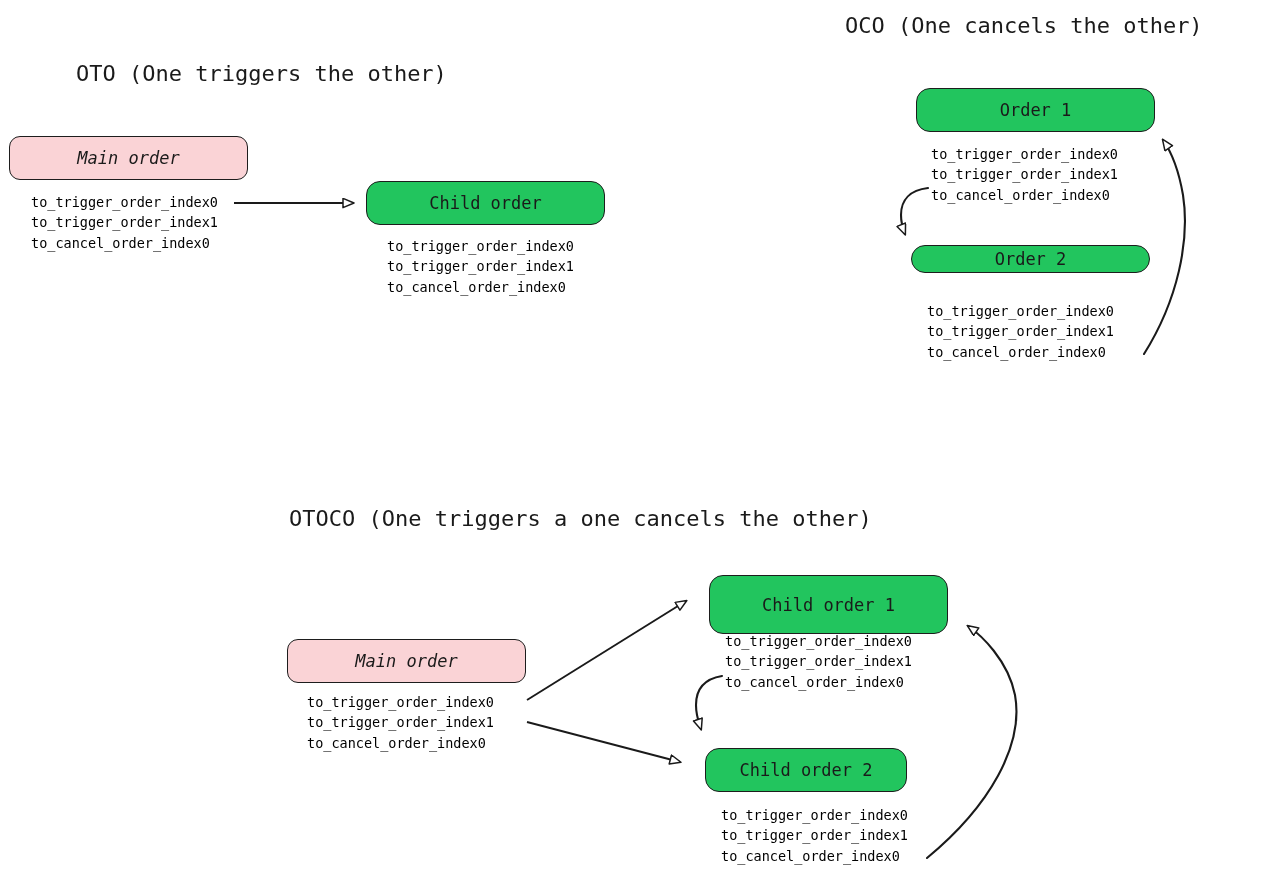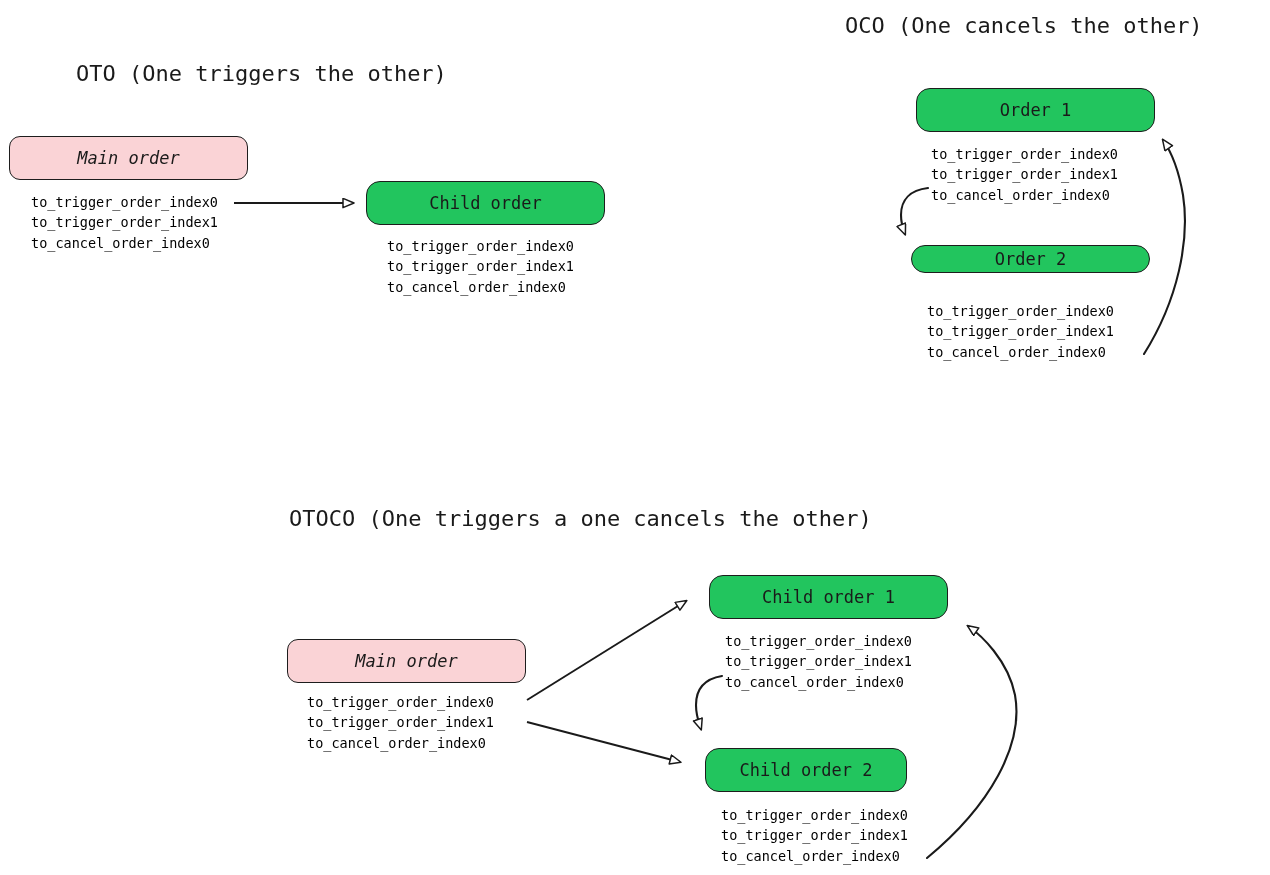--- a/index.html
+++ b/index.html
@@ -138,21 +138,21 @@
   <div class="node pink" style="left:287px; top:639px; width:239px; height:44px;">
     <span>Main order</span>
   </div>
 
   <div class="fieldlist" style="left:307px; top:692px;">
     <span class="fl-line">to_trigger_order_index0</span>
     <span class="fl-line">to_trigger_order_index1</span>
     <span class="fl-line">to_cancel_order_index0</span>
   </div>
 
-  <div class="node green" style="left:709px; top:575px; width:239px; height:44px;">
+  <div class="node green" style="left:709px; top:575px; width:239px; height:59px;">
     <span>Child order 1</span>
   </div>
 
   <div class="fieldlist" style="left:725px; top:631px;">
     <span class="fl-line">to_trigger_order_index0</span>
     <span class="fl-line">to_trigger_order_index1</span>
     <span class="fl-line">to_cancel_order_index0</span>
   </div>
 
   <div class="node green" style="left:705px; top:748px; width:202px; height:44px;">

